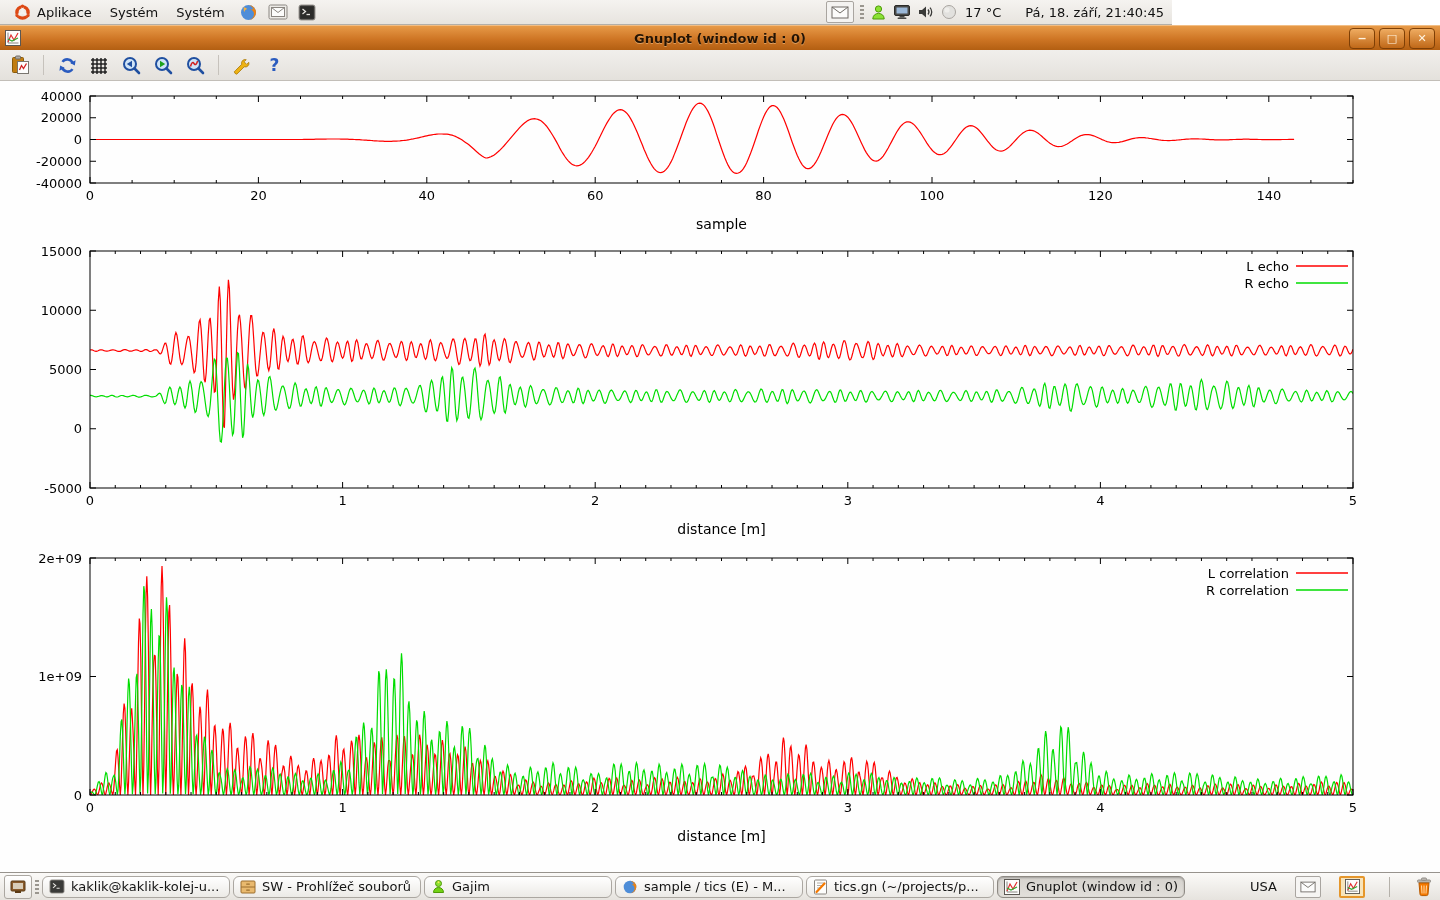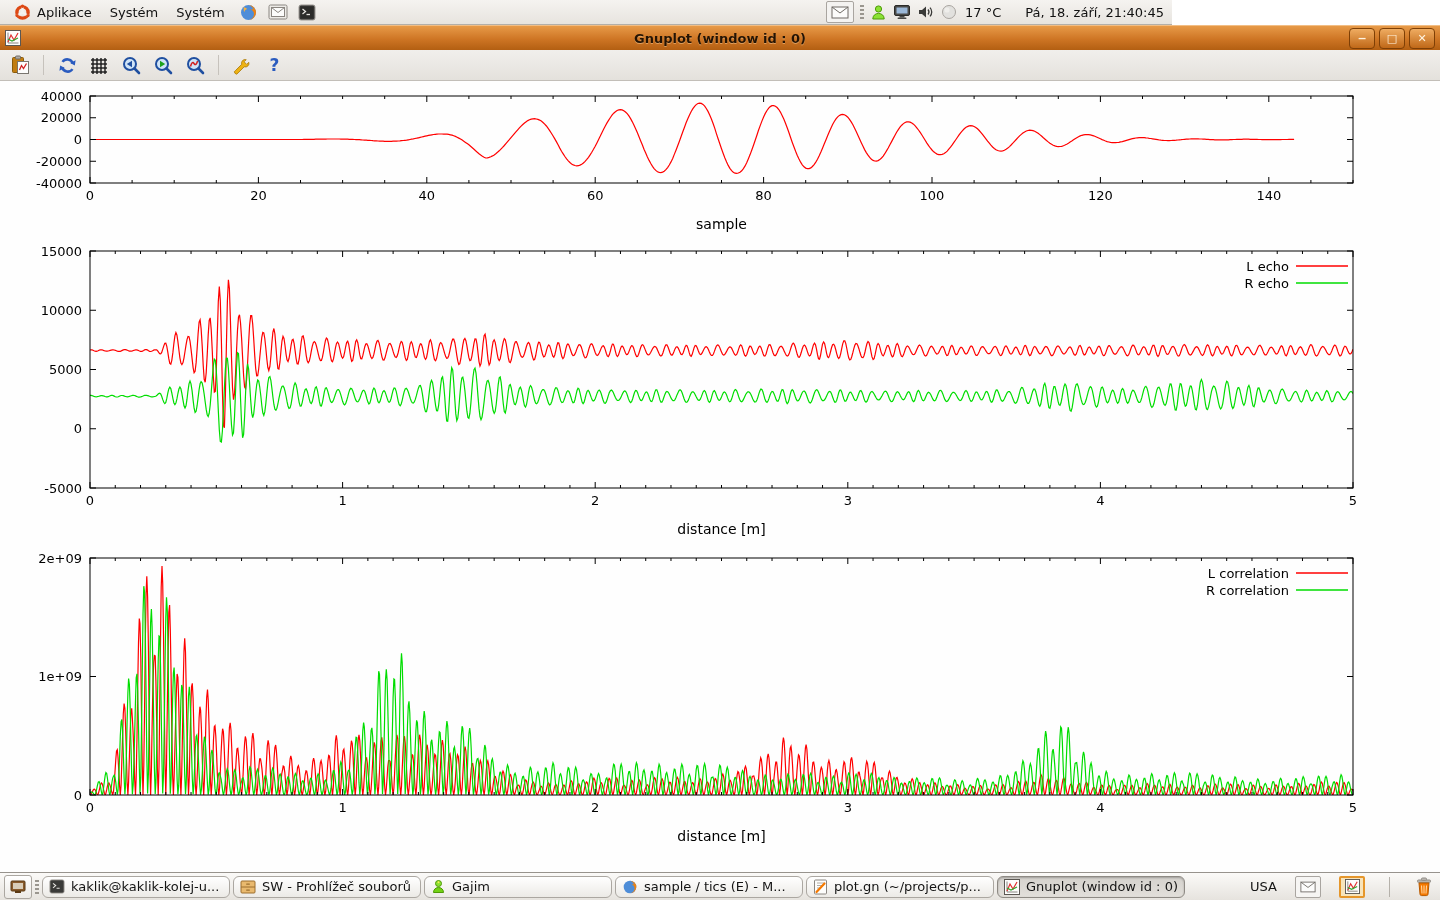--- a/index.html
+++ b/index.html
@@ -629,21 +629,21 @@
     <span>sample / tics (E) - M...</span>
   </div>
   <div class="task">
     <svg width="15" height="16" viewBox="0 0 15 16">
       <rect x="1.5" y="1" width="12" height="14" rx="1" fill="#FDFDFC" stroke="#8A8681"></rect>
       <line x1="4" y1="4" x2="11" y2="4" stroke="#B0ACA6"></line>
       <line x1="4" y1="6.5" x2="11" y2="6.5" stroke="#B0ACA6"></line>
       <line x1="4" y1="9" x2="8" y2="9" stroke="#B0ACA6"></line>
       <line x1="3.5" y1="13" x2="11.5" y2="4.5" stroke="#F57900" stroke-width="2.2" stroke-linecap="round"></line>
     </svg>
-    <span>plot.gn (~/projects/p...</span>
+    <span>tics.gn (~/projects/p...</span>
   </div>
   <div class="task active">
     <svg width="16" height="16" viewBox="0 0 16 16">
       <rect x="0.5" y="0.5" width="15" height="15" fill="#FDFDFC" stroke="#5B5752"></rect>
       <line x1="3" y1="13" x2="3" y2="2.5" stroke="#8A8681"></line>
       <line x1="3" y1="13" x2="13.5" y2="13" stroke="#8A8681"></line>
       <polyline points="3,12 6,5 9,10 13,3" fill="none" stroke="#E03030" stroke-width="1.2"></polyline>
       <polyline points="3,9 7,11 13,8" fill="none" stroke="#2FA82F" stroke-width="1.2"></polyline>
     </svg>
     <span>Gnuplot (window id : 0)</span>

